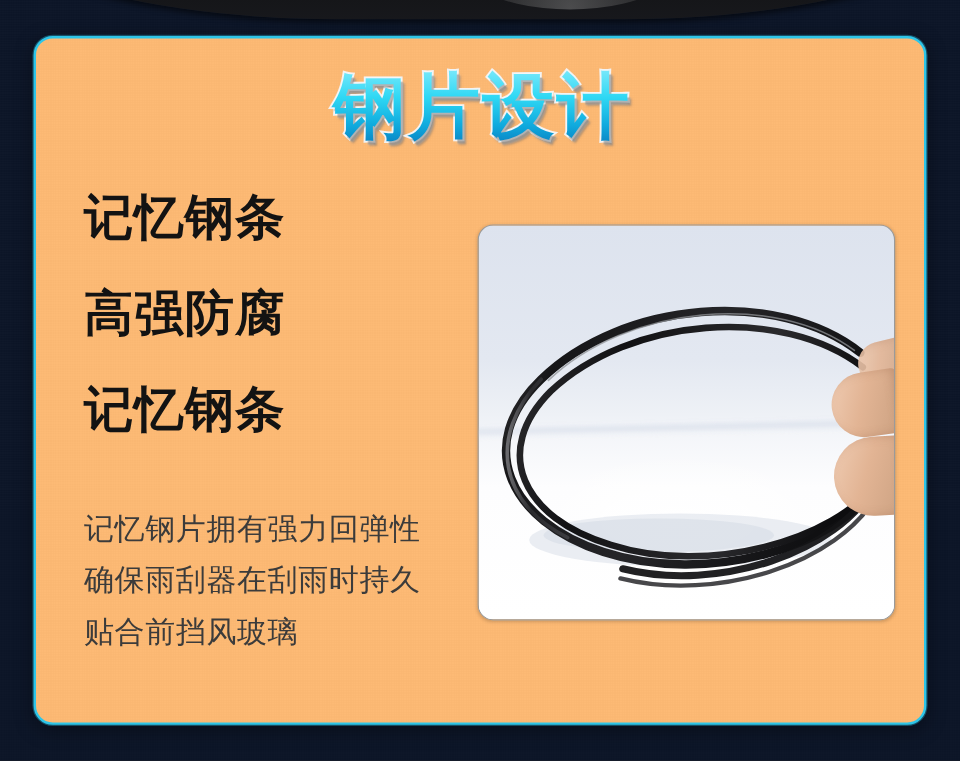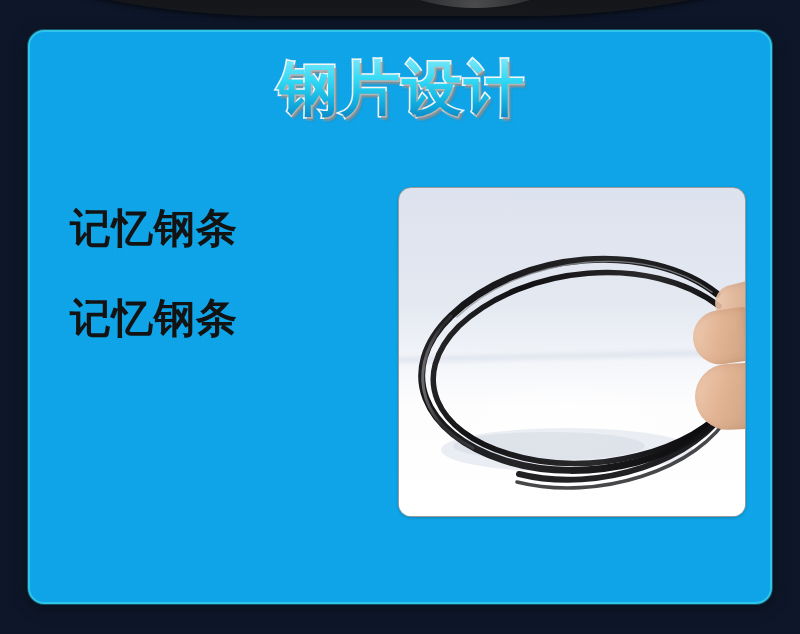--- a/index.html
+++ b/index.html
@@ -49,21 +49,21 @@
     width: 230px; height: 142px;
     background: radial-gradient(ellipse at 50% 100%, rgba(120,120,120,.55) 0%, rgba(60,60,60,.15) 55%, rgba(0,0,0,0) 75%);
     border-radius: 0 0 160px 160px / 0 0 90px 90px;
   }
 
   
   .card {
     position: absolute;
     left: 28px; top: 30px;
     width: 744px; height: 574px;
-    background: #0ea5e9;
+    background: #fdba74;
     border: 2px solid #2ec5e8;
     border-radius: 16px;
     box-sizing: border-box;
     box-shadow: 0 0 0 1px rgba(46,197,232,.35), 0 4px 16px rgba(0,0,0,.35);
     overflow: hidden;
   }
   .card-tex {
     position: absolute;
     left: 0; top: 0; right: 0; bottom: 0;
     opacity: .5;
@@ -112,21 +112,20 @@
     left: 40px; top: 128px;
     width: 330px;
   }
   .headline {
     font-size: 41px;
     line-height: 43px;
     font-weight: bold;
     color: #131313;
     letter-spacing: 1px;
     margin-bottom: 37px;
-    margin-top: 47px;
   }
   .headline:last-of-type { margin-bottom: 0; }
 
   .body-copy {
     position: absolute;
     left: 40px; top: 388px;
     width: 340px;
     font-size: 25px;
     line-height: 43px;
     color: #3b3b3b;
@@ -204,23 +203,29 @@
 <div class="top-strip-gloss"></div>
 
 <div class="card">
   <div class="card-tex"></div>
 
   <div class="title-under">钢片设计</div>
   <div class="title">钢片设计</div>
 
   <div class="left-col">
     <div class="headline">记忆钢条</div>
+    <div class="headline">高强防腐</div>
     <div class="headline">记忆钢条</div>
   </div>
 
+  <div class="body-copy">
+    <span>记忆钢片拥有强力回弹性</span>
+    <span>确保雨刮器在刮雨时持久</span>
+    <span>贴合前挡风玻璃</span>
+  </div>
 
   <div class="photo">
     <div class="photo-floor"></div>
     <div class="photo-floor-edge"></div>
     <div class="photo-glow"></div>
 
     <svg width="348" height="330" viewBox="0 0 348 330">
       <defs>
         <linearGradient id="steelTop" x1="0" y1="0" x2="1" y2="0.3">
           <stop offset="0%" stop-color="#3a3a3c"></stop>

